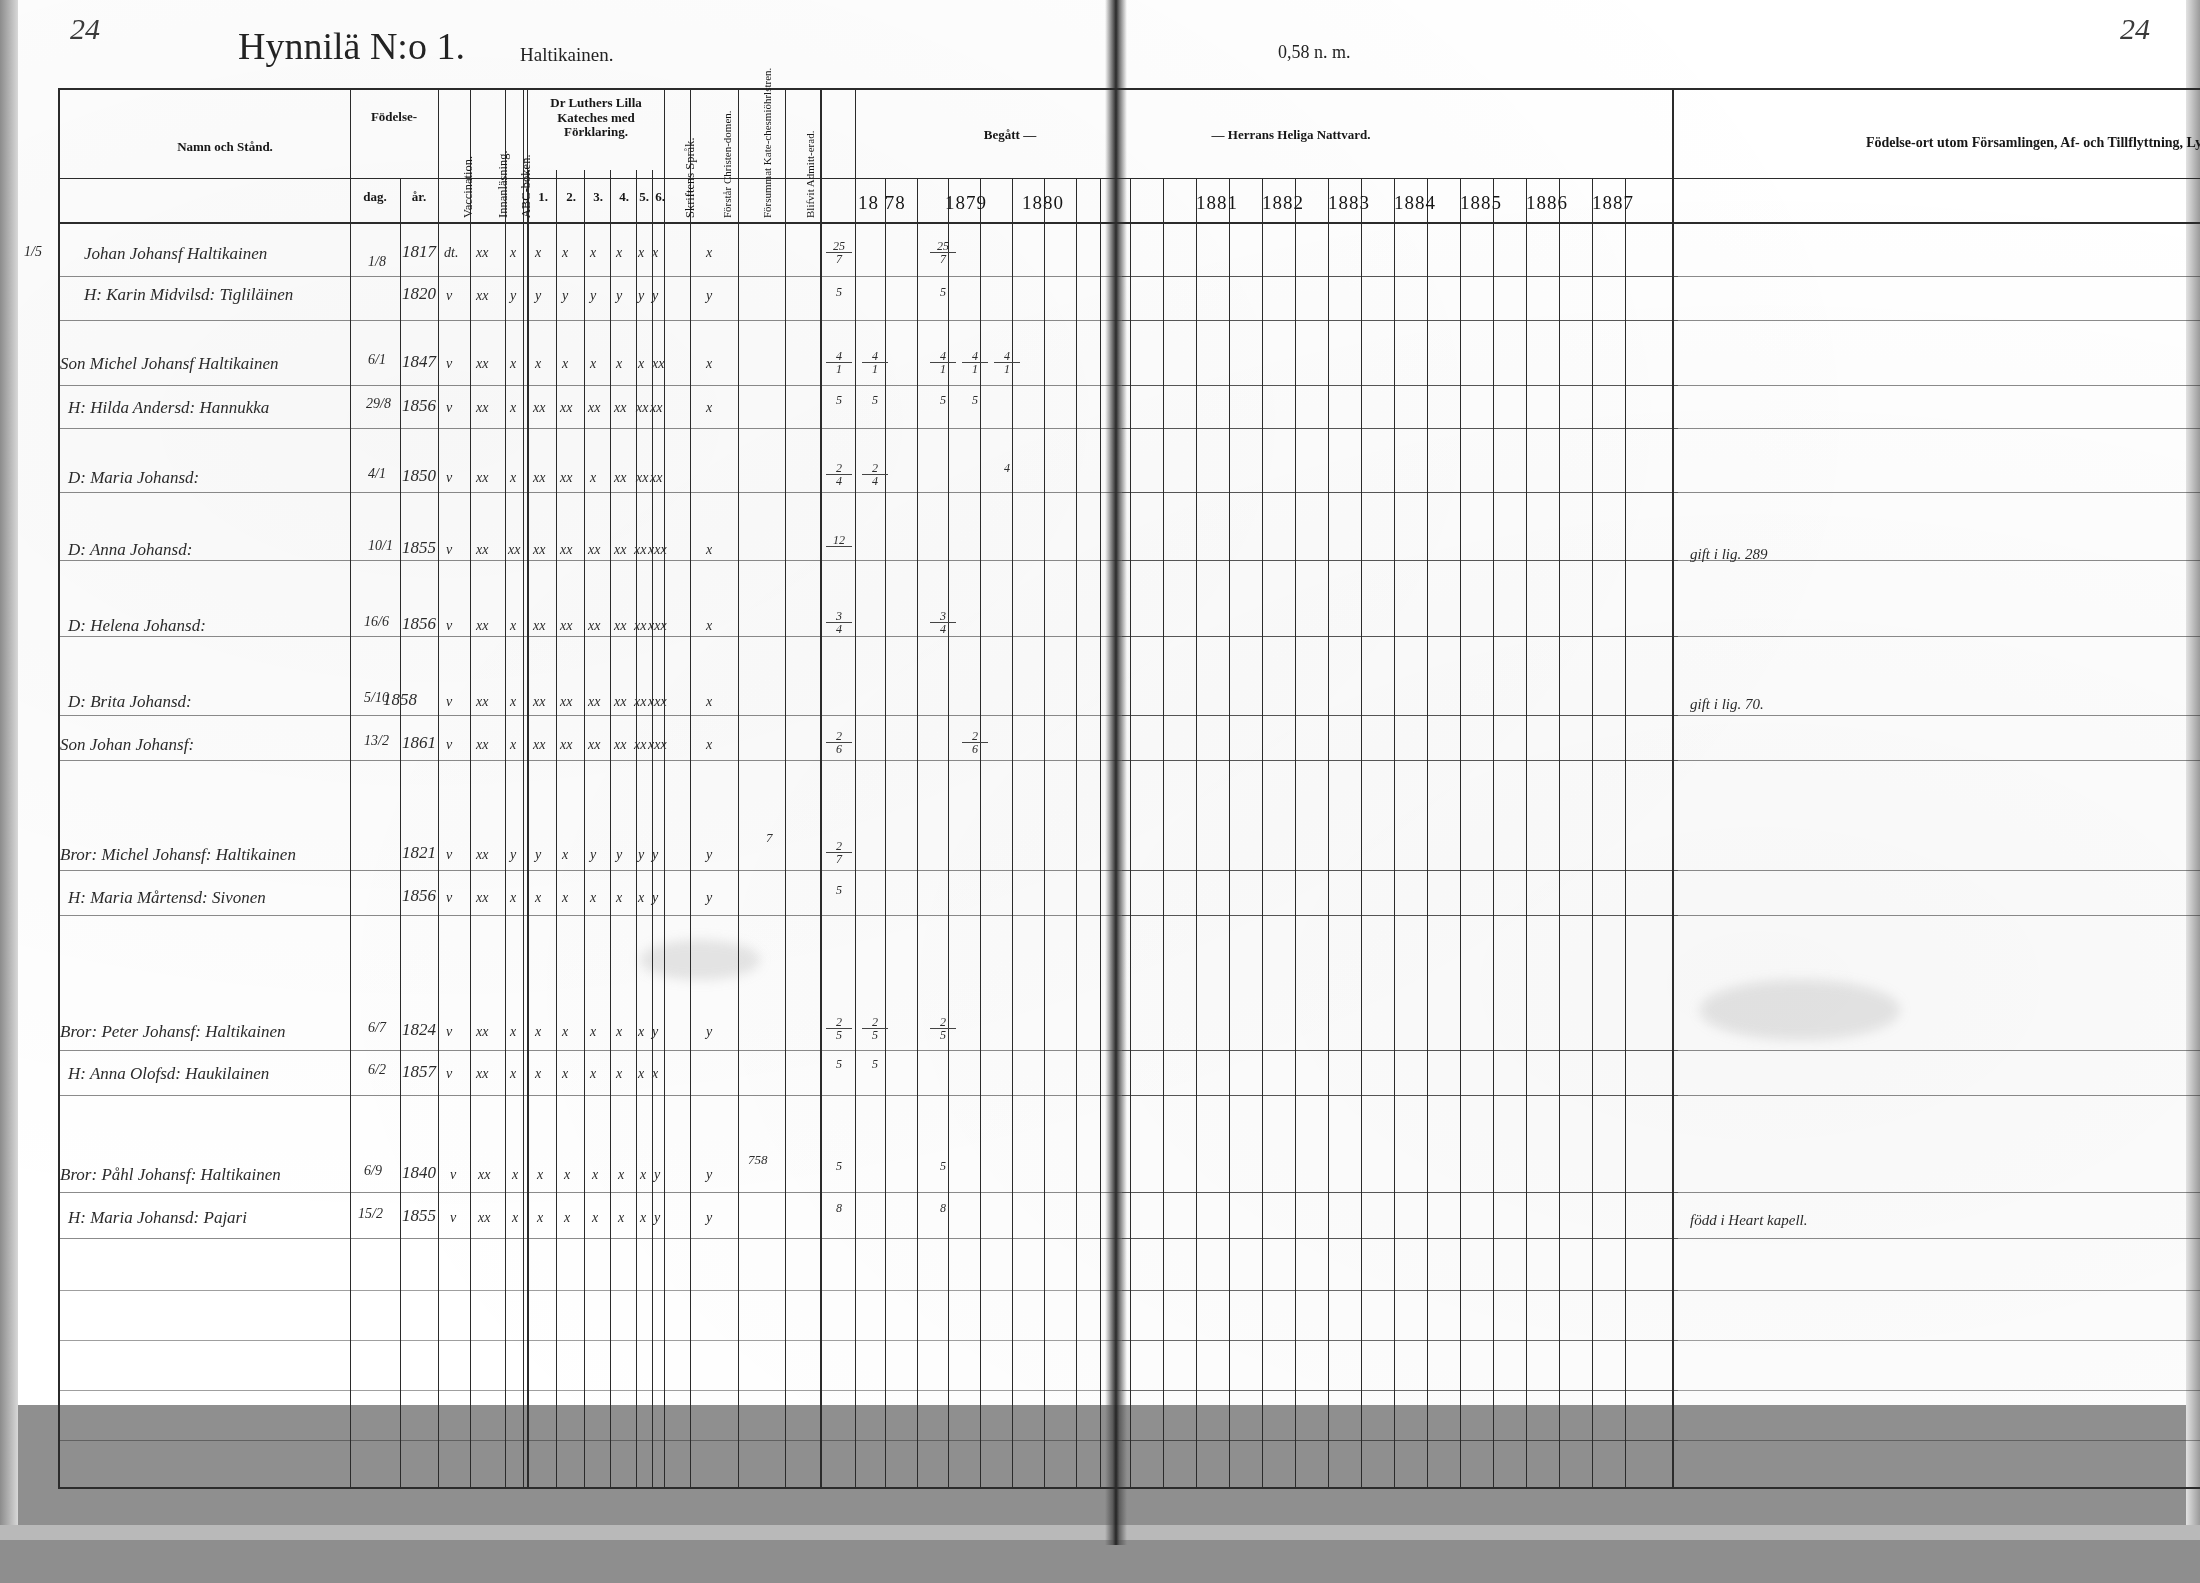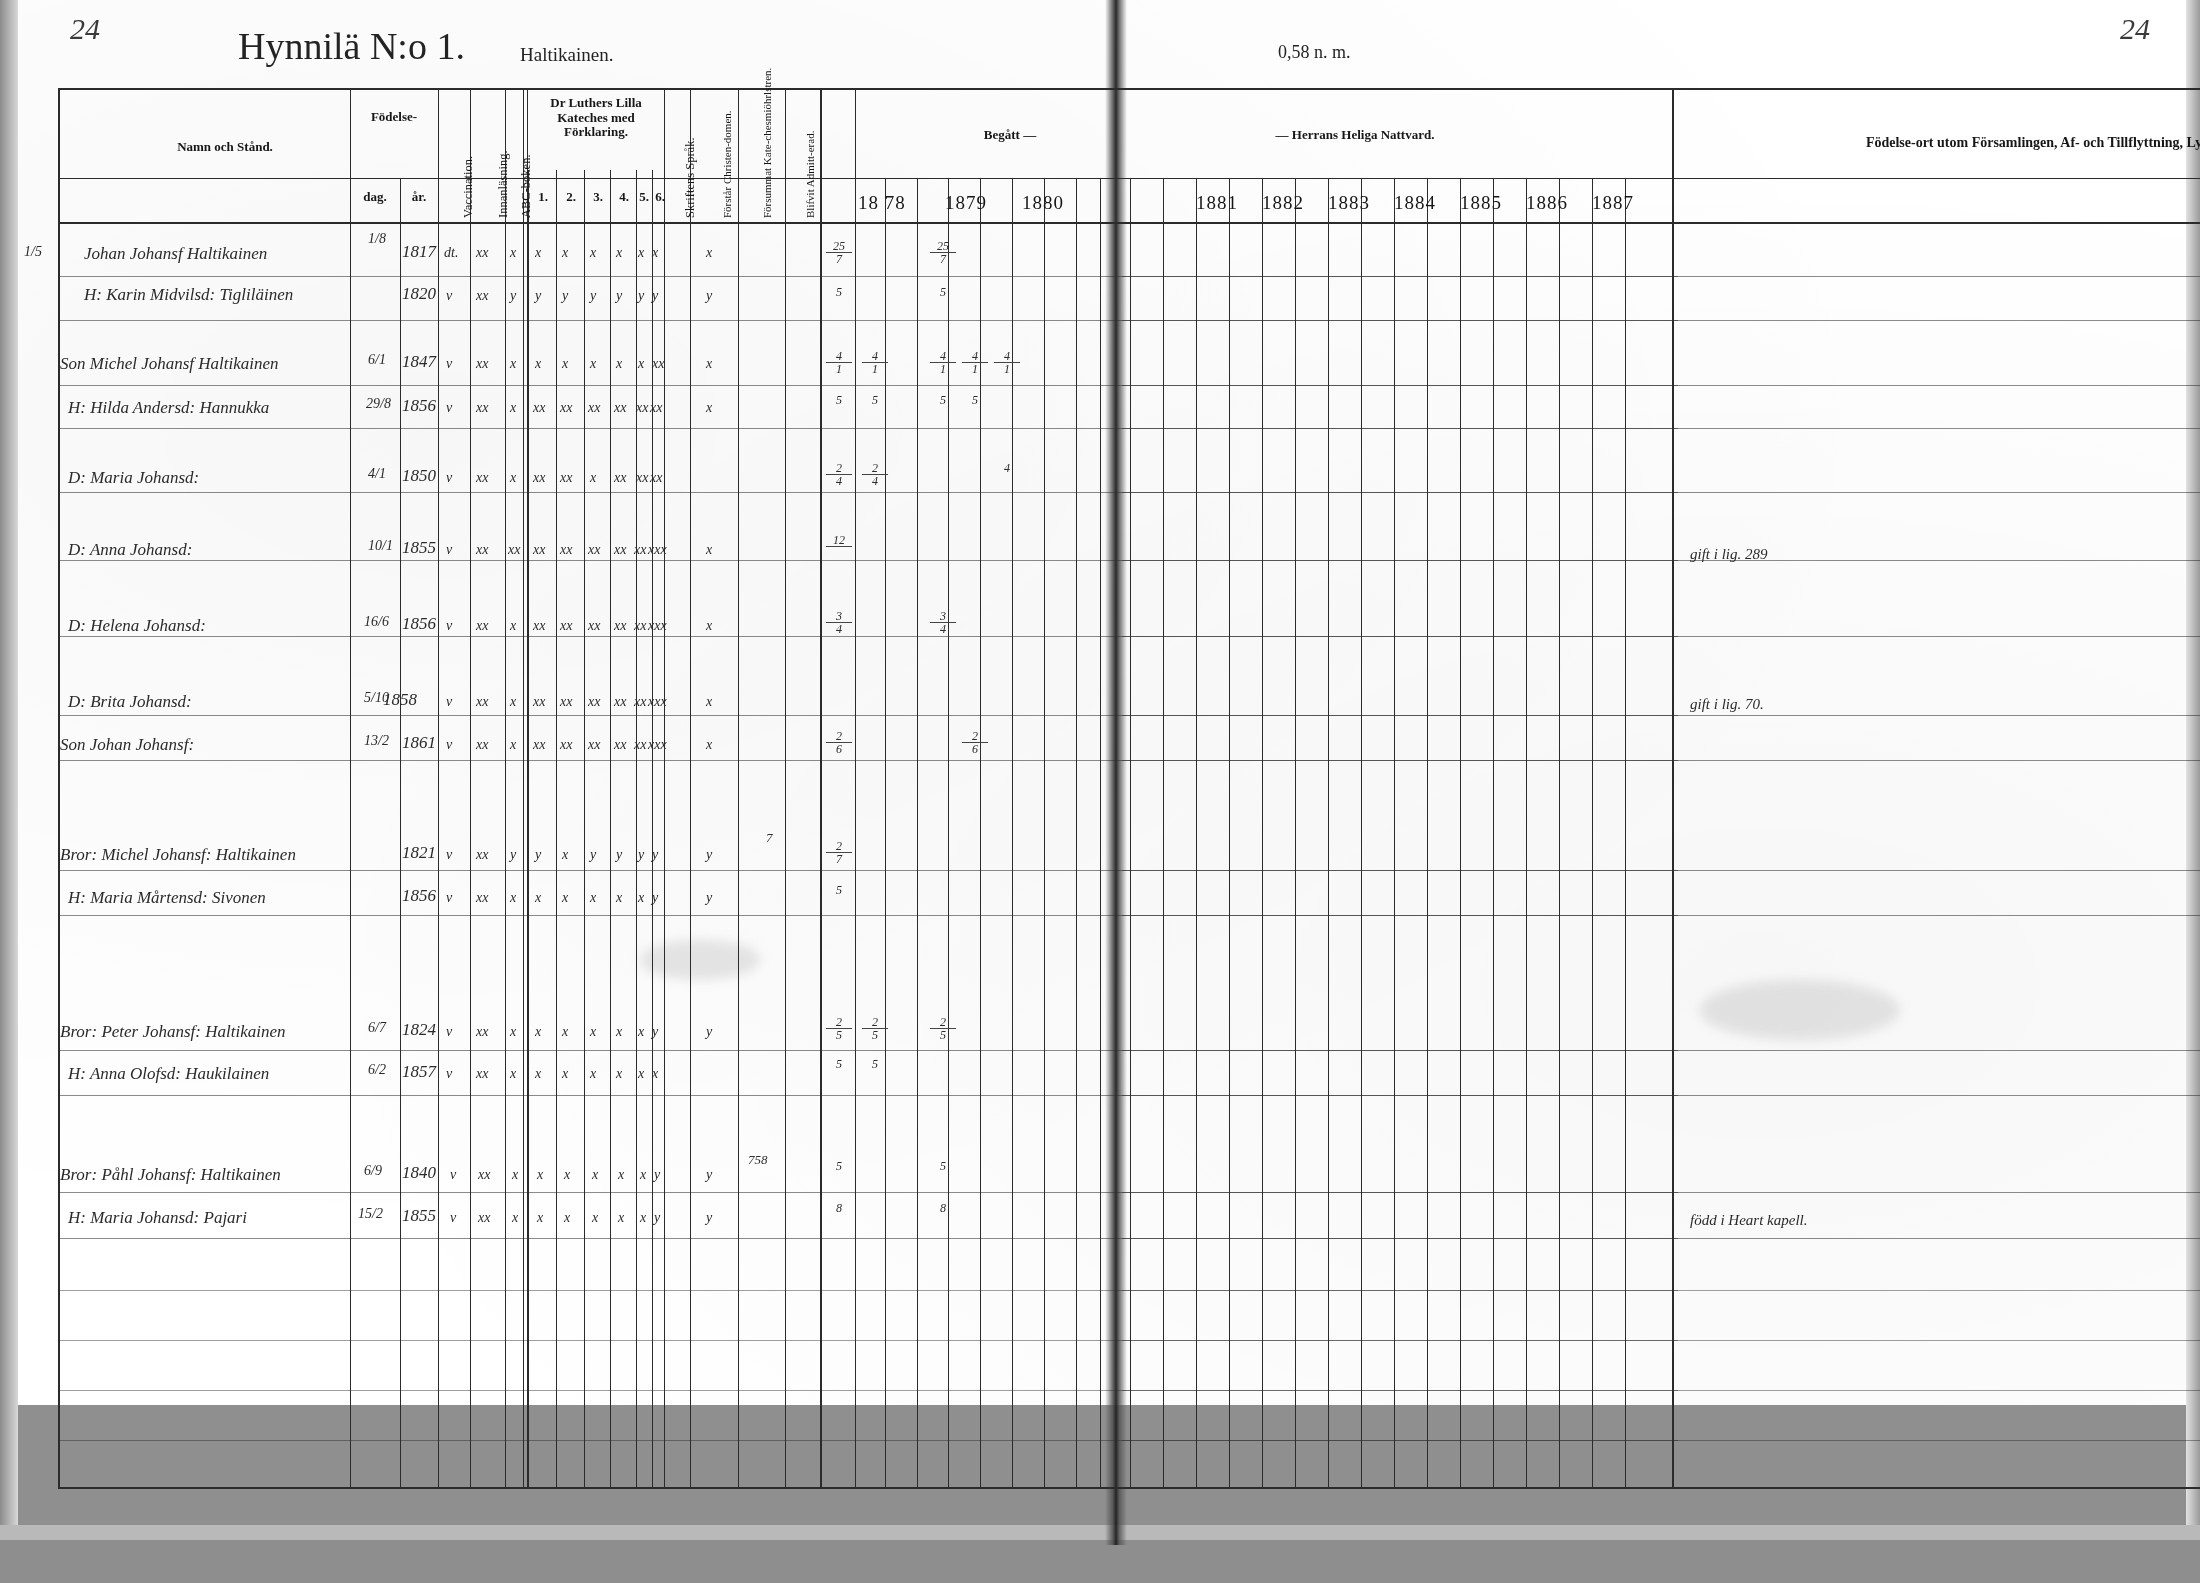--- a/index.html
+++ b/index.html
@@ -182,21 +182,21 @@
   <div class="hdrtxt b" style="left:611px;top:190px;width:26px;">4.</div>
   <div class="hdrtxt b" style="left:634px;top:190px;width:20px;">5.</div>
   <div class="hdrtxt b" style="left:650px;top:190px;width:20px;">6.</div>
 
   <div class="vert" style="left:684px;top:218px;">Skriftens Språk.</div>
   <div class="vert" style="left:722px;top:218px;font-size:11px;">Förstår Christen-domen.</div>
   <div class="vert" style="left:762px;top:218px;font-size:11px;">Försummat Kate-chesmiöhrlstren.</div>
   <div class="vert" style="left:805px;top:218px;font-size:11px;">Blifvit Admitt-erad.</div>
 
   <div class="hdrtxt b" style="left:920px;top:128px;width:180px;">Begått  —</div>
-  <div class="hdrtxt b" style="left:1180px;top:128px;width:350px;">—  Herrans Heliga Nattvard.</div>
+  <div class="hdrtxt b" style="left:1116px;top:128px;width:350px;">—  Herrans Heliga Nattvard.</div>
 
   <div class="hdrtxt b" style="left:1690px;top:132px;width:975px;font-size:14px;line-height:1.5;">Födelse-ort utom Församlingen, Af- och Tillflyttning, Lysning, Vigsel, Frägd, veterligt Lyte, Död, o. a. m.</div>
 
   <div class="year" style="left:858px;top:192px;">18 78</div>
   <div class="year" style="left:945px;top:192px;">1879</div>
   <div class="year" style="left:1022px;top:192px;">1880</div>
 
   <div class="year" style="left:1196px;top:192px;">1881</div>
   <div class="year" style="left:1262px;top:192px;">1882</div>
   <div class="year" style="left:1328px;top:192px;">1883</div>
@@ -240,21 +240,21 @@
   <div class="hline" style="left:58px;top:1340px;width:1620px;opacity:.45;"></div>
   <div class="hline" style="left:1122px;top:1340px;width:1560px;opacity:.45;"></div>
   <div class="hline" style="left:58px;top:1390px;width:1620px;opacity:.45;"></div>
   <div class="hline" style="left:1122px;top:1390px;width:1560px;opacity:.45;"></div>
   <div class="hline" style="left:58px;top:1440px;width:1620px;opacity:.45;"></div>
   <div class="hline" style="left:1122px;top:1440px;width:1560px;opacity:.45;"></div>
 
   <div class="hand sm" style="left:24px;top:244px;">1/5</div>
 
   <div class="hand md" style="left:84px;top:244px;">Johan Johansf Haltikainen</div>
-  <div class="hand sm" style="left:368px;top:231px;">1/8</div>
+  <div class="hand sm" style="left:368px;top:254px;">1/8</div>
   <div class="hand md" style="left:402px;top:242px;">1817</div>
   <div class="hand sm" style="left:444px;top:245px;">dt.</div>
   <div class="hand sm" style="left:476px;top:245px;">xx</div>
   <div class="hand sm" style="left:510px;top:245px;">x</div>
   <div class="hand sm" style="left:535px;top:245px;">x</div>
   <div class="hand sm" style="left:562px;top:245px;">x</div>
   <div class="hand sm" style="left:590px;top:245px;">x</div>
   <div class="hand sm" style="left:616px;top:245px;">x</div>
   <div class="hand sm" style="left:638px;top:245px;">x</div>
   <div class="hand sm" style="left:652px;top:245px;">x</div>

